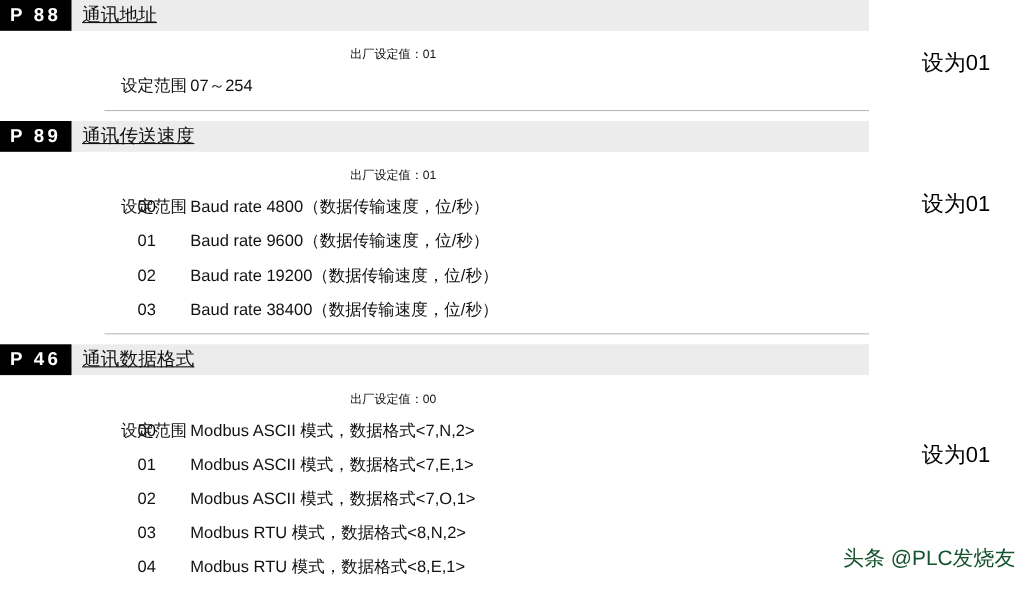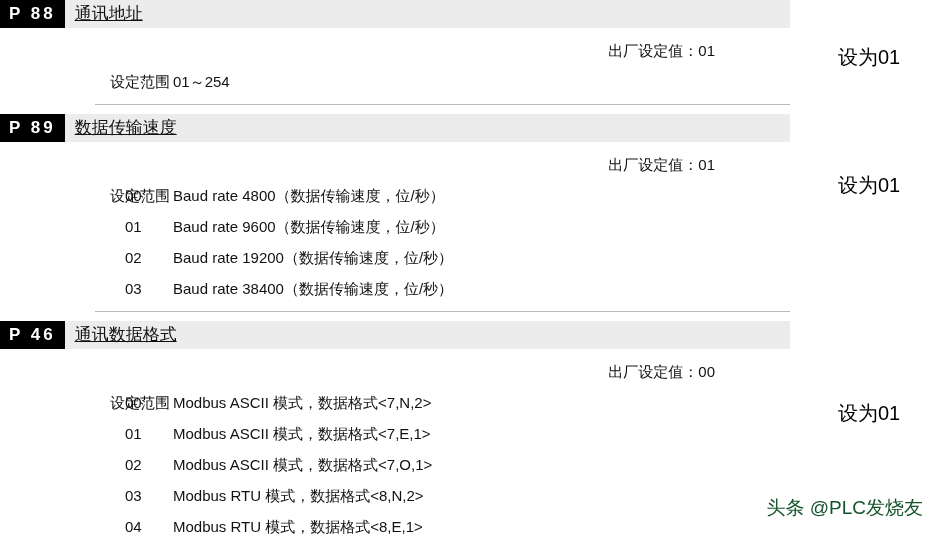--- a/index.html
+++ b/index.html
@@ -53,22 +53,22 @@
   .param-title {
     font-size: 17px;
     line-height: 28px;
     padding-left: 10px;
     color: #111111;
     white-space: nowrap;
     text-decoration: underline;
   }
 
   .factory-row {
-    text-align: right;
-    font-size: 15px;
+    text-align: center;
+    font-size: 11px;
     padding: 14px 75px 0 0;
     white-space: nowrap;
   }
 
   .range-area {
     padding-top: 12px;
   }
   .range-line {
     display: flex;
     align-items: baseline;
@@ -128,30 +128,30 @@
         <div class="param-code">P  88</div>
         <div class="param-title">通讯地址</div>
       </div>
       <div class="factory-row">
         <span>出厂设定值：</span><span>01</span>
       </div>
       <div class="range-area">
         <div class="range-line">
           <div class="range-label">设定范围</div>
           <div class="range-code"></div>
-          <div class="range-text">01～254</div>
+          <div class="range-text">07～254</div>
         </div>
       </div>
       <div class="rule"></div>
     </div>
 
     <div class="param-block" style="margin-top:9px;">
       <div class="param-header">
         <div class="param-code">P  89</div>
-        <div class="param-title">数据传输速度</div>
+        <div class="param-title">通讯传送速度</div>
       </div>
       <div class="factory-row">
         <span>出厂设定值：</span><span>01</span>
       </div>
       <div class="range-area">
         <div class="range-line">
           <div class="range-label">设定范围</div>
           <div class="range-code">00</div>
           <div class="range-text">Baud rate 4800（数据传输速度，位/秒）</div>
         </div>

